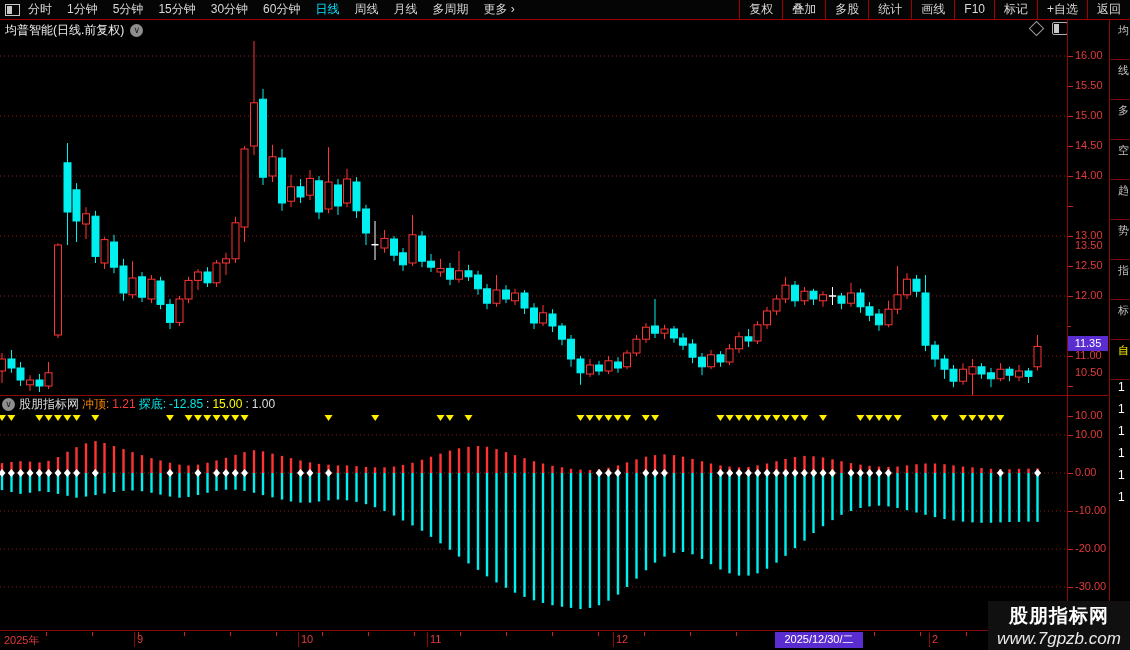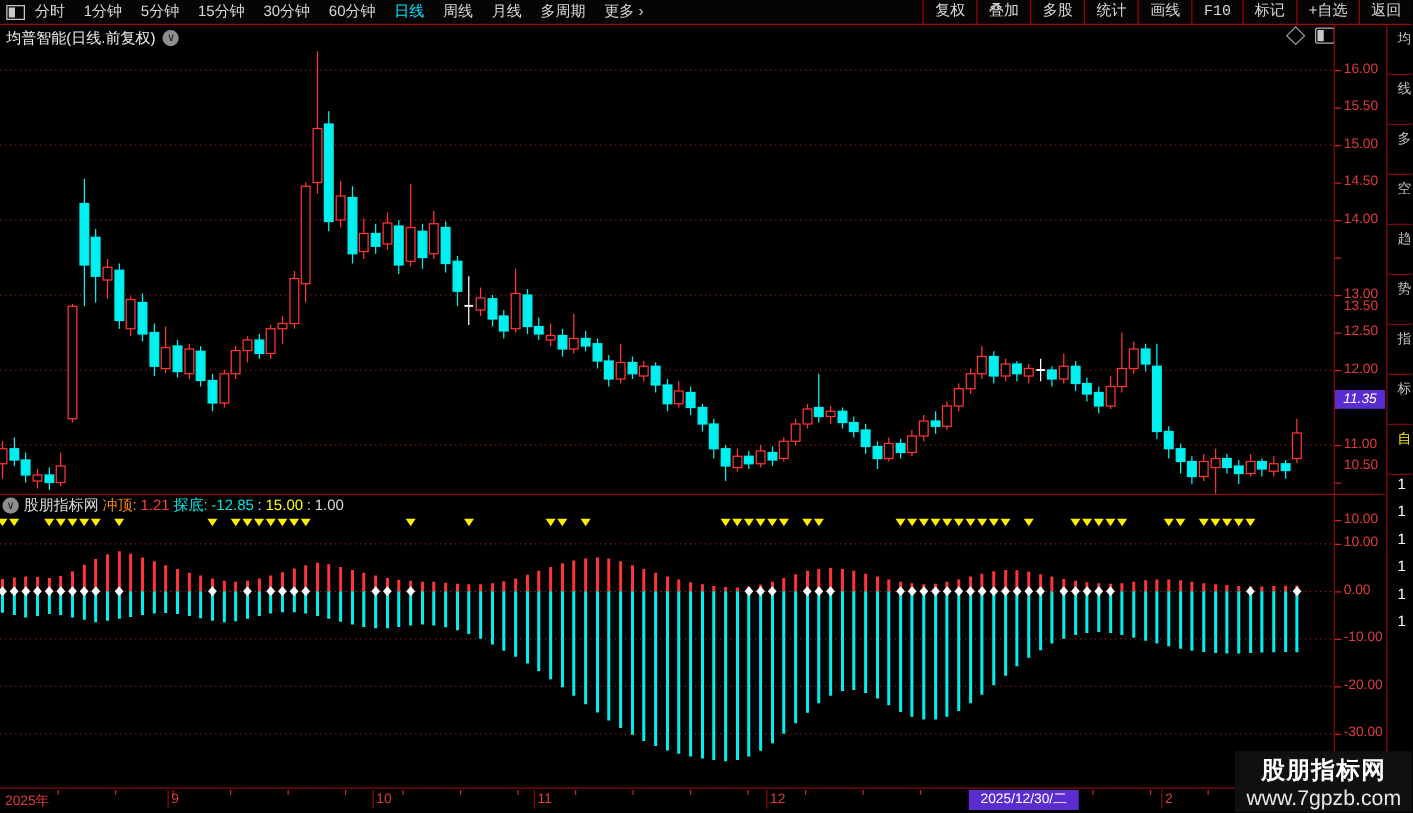--- a/index.html
+++ b/index.html
@@ -7,21 +7,21 @@
           font-family:"Liberation Sans","DejaVu Sans",sans-serif;}
   
   .toolbar{position:absolute;left:0;top:0;width:1130px;height:19px;background:#050505;
            border-bottom:1px solid #a00000;display:flex;align-items:center;font-size:12px;color:#d8d8d8;}
   .tb-icon{width:13px;height:10px;border:1px solid #c8c8c8;margin:0 8px 0 5px;position:relative;}
   .tb-icon::after{content:"";position:absolute;left:1px;top:1px;bottom:1px;width:5px;background:#c8c8c8;}
   .tb-left{display:flex;gap:15px;align-items:center;}
   .tb-left .item{cursor:default;white-space:nowrap;}
   .tb-left .item.active{color:#00e5ff;}
   .tb-right{position:absolute;right:0;top:0;height:19px;display:flex;align-items:center;}
-  .tb-right .item{padding:0 9px;border-left:1px solid #a00000;height:19px;line-height:19px;white-space:nowrap;font-family:Liberation Mono, monospace;}
+  .tb-right .item{padding:0 9px;border-left:1px solid #a00000;height:19px;line-height:19px;white-space:nowrap;}
   
   .titlebar{position:absolute;left:0;top:20px;width:1066px;height:20px;display:flex;align-items:center;font-size:12px;color:#eee;}
   .circle-ico{display:inline-block;width:13px;height:13px;border-radius:50%;background:#8f8f8f;color:#1a1a1a;
               font-size:9px;line-height:13px;text-align:center;margin-left:6px;}
   .title-icons{position:absolute;right:62px;top:22px;display:flex;gap:10px;align-items:center;}
   .dia{width:9px;height:9px;border:1px solid #9a9a9a;transform:rotate(45deg);}
   .win{width:14px;height:11px;border:1px solid #b0b0b0;border-radius:2px;position:relative;}
   .win::after{content:"";position:absolute;left:1px;top:1px;bottom:1px;width:5px;background:#c8c8c8;}
   
   .vline{position:absolute;width:1px;background:#8a0a0a;}
@@ -38,21 +38,21 @@
   
   .date-axis{position:absolute;left:0;top:632px;width:1066px;height:16px;background:#000;font-size:11px;color:#e23b3b;}
   .date-lab{position:absolute;top:1px;}
   .date-tag{position:absolute;top:0px;height:16px;background:#5a2dd0;color:#fff;text-align:center;line-height:15px;}
   .dtick{position:absolute;top:0;width:1px;height:4px;background:#c22;}
   .dsep{position:absolute;top:0;width:1px;height:15px;background:#8a0a0a;}
   
   .watermark{position:absolute;left:988px;top:601px;width:142px;height:49px;background:#101010;
              color:#fff;text-align:center;z-index:30;}
   .wm1{font-size:19px;font-weight:bold;letter-spacing:1px;margin-top:2px;}
-  .wm2{font-size:17px;color:#e8e8e8;}
+  .wm2{font-size:17px;color:#e8e8e8;font-style:italic;}
   
   .strip{position:absolute;left:1109px;top:20px;width:21px;height:630px;background:#000;overflow:hidden;border-left:1px solid #8a0a0a;}
   .strip .cell{width:21px;height:40px;border-bottom:1px solid #7a0a0a;color:#c0c0c0;font-size:11px;
                padding-top:3px;padding-left:8px;box-sizing:border-box;overflow:hidden;}
   .strip .cell.yel{color:#ffee00;}
   .strip .digit{color:#fff;font-size:12px;padding-left:8px;height:22px;}
   svg{position:absolute;left:0;}
 </style>
 </head>
 <body>
@@ -699,21 +699,21 @@
       <div class="axis-lab" style="top: 408px;">10.00</div>
       <div class="tick" style="top: 415px; width: 5px;"></div>
       <div class="axis-lab" style="top: 446px;">0.00</div>
       <div class="tick" style="top: 453px; width: 5px;"></div>
       <div class="axis-lab" style="top: 484px;">-10.00</div>
       <div class="tick" style="top: 491px; width: 5px;"></div>
       <div class="axis-lab" style="top: 522px;">-20.00</div>
       <div class="tick" style="top: 529px; width: 5px;"></div>
       <div class="axis-lab" style="top: 560px;">-30.00</div>
       <div class="tick" style="top: 567px; width: 5px;"></div>
-      <div class="price-tag" style="top: 292px; font-style: italic;">11.35</div>
+      <div class="price-tag" style="top: 316px;">11.35</div>
     </div>
 
   <div class="date-axis" id="date-axis">
       <div class="dtick" style="left: 46px;"></div>
       <div class="dtick" style="left: 92px;"></div>
       <div class="dtick" style="left: 138px;"></div>
       <div class="dtick" style="left: 184px;"></div>
       <div class="dtick" style="left: 230px;"></div>
       <div class="dtick" style="left: 276px;"></div>
       <div class="dtick" style="left: 322px;"></div>

